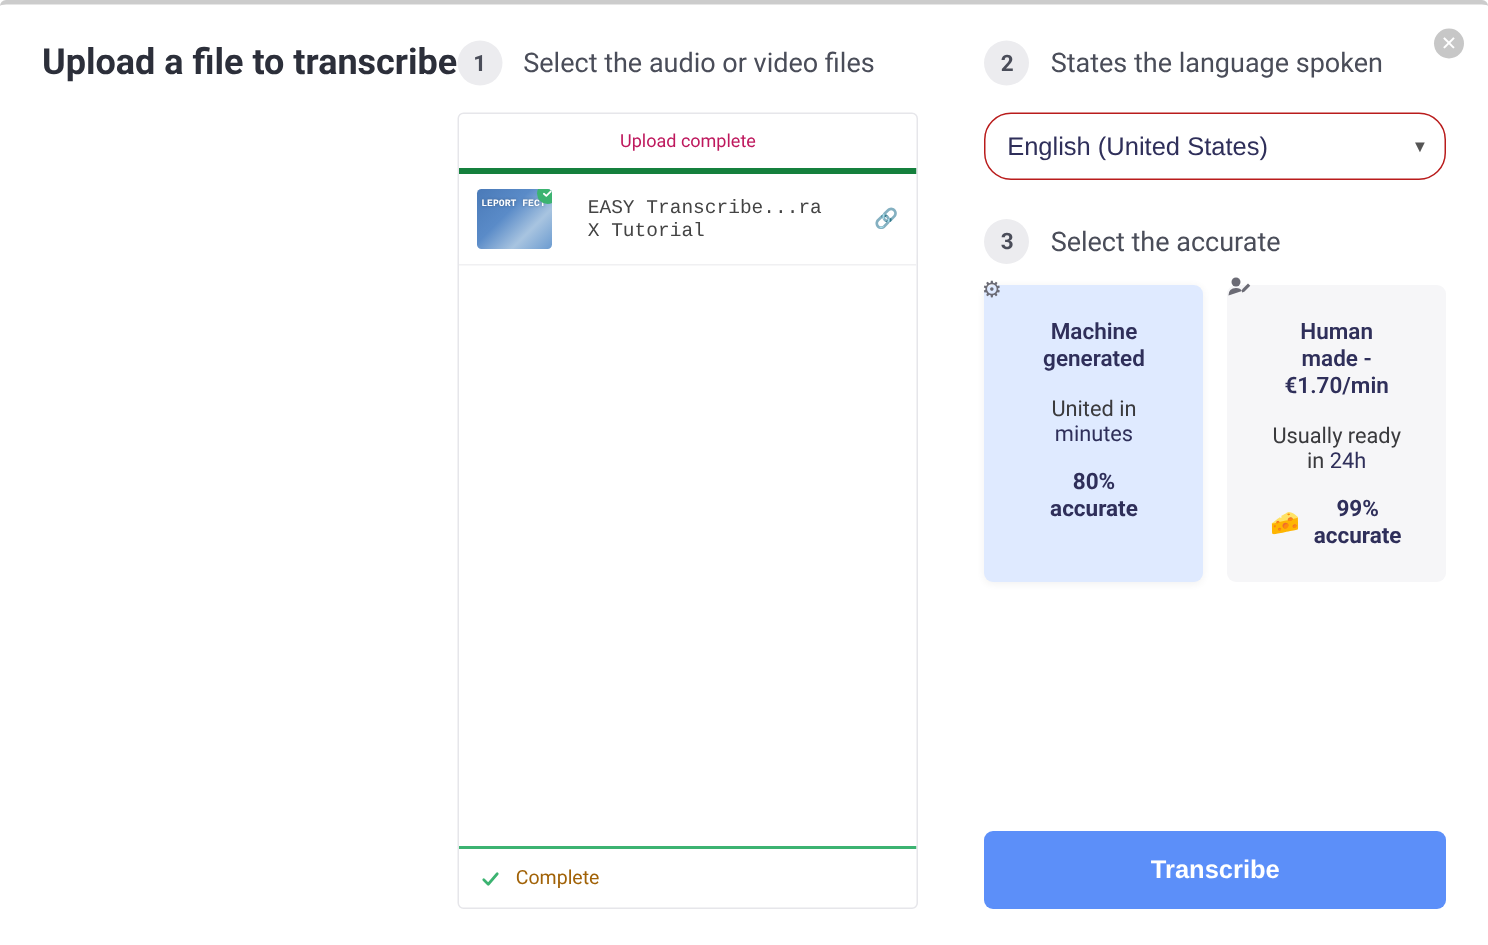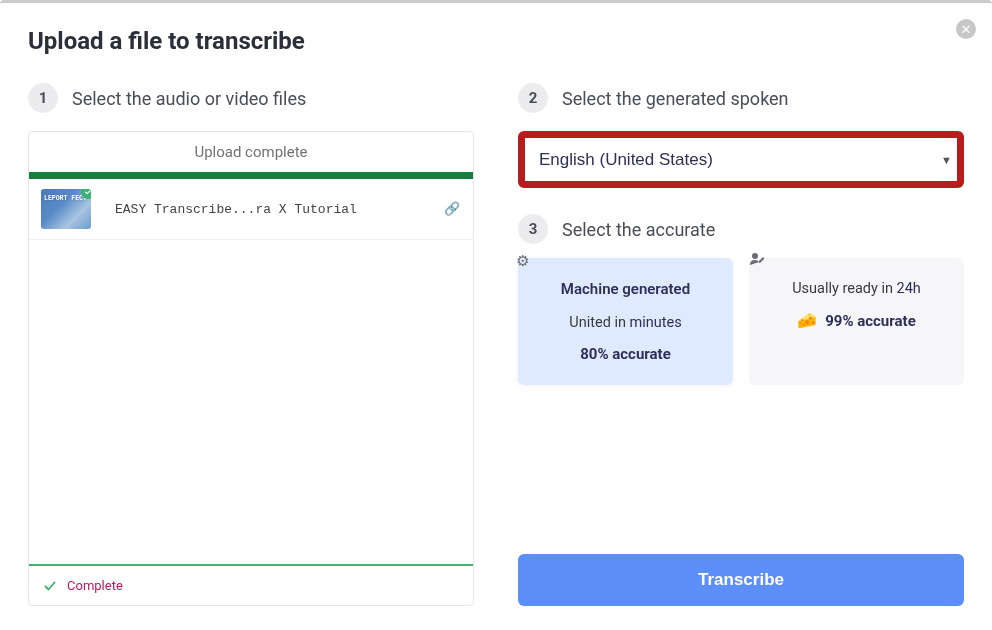--- a/index.html
+++ b/index.html
@@ -25,21 +25,21 @@
   align-items: center;
   justify-content: center;
   cursor: pointer;
   color: #fff;
   font-size: 13px;
   line-height: 1;
 }
 .container {
   padding: 24px 28px;
   display: flex;
-  flex-direction: column;
+  flex-direction: row;
   height: 100%;
 }
 .page-title {
   font-size: 24px;
   font-weight: 700;
   color: #2c2f3a;
   margin-bottom: 28px;
 }
 .columns {
   display: flex;
@@ -73,24 +73,24 @@
 .upload-box {
   border: 1px solid #e6e6ea;
   border-radius: 4px;
   flex: 1;
   display: flex;
   flex-direction: column;
   overflow: hidden;
 }
 .upload-header {
   text-align: center;
-  font-size: 15px;
-  color: #737373;
+  font-size: 12px;
+  color: #be185d;
   padding: 11px 0;
-  border-bottom: 7px solid #15803d;
+  border-bottom: 4px solid #15803d;
 }
 .file-row {
   display: flex;
   align-items: center;
   gap: 24px;
   padding: 10px 12px;
   border-bottom: 1px solid #f0f0f2;
   font-family: Liberation Mono, monospace;
 }
 .thumb {
@@ -134,29 +134,29 @@
   font-size: 13px;
 }
 .upload-spacer { flex: 1; }
 .progress-bar { height: 2px; background: #3cb371; width: 100%; }
 .complete-row {
   display: flex;
   align-items: center;
   gap: 10px;
   padding: 12px 14px;
   font-size: 13px;
-  color: #be185d;
+  color: #a16207;
 }
 .complete-row svg { width: 14px; height: 14px; }
 .lang-select {
   width: 100%;
   padding: 12px 14px;
   font-size: 17px;
-  border: 7px solid #b91c1c;
-  border-radius: 6px;
+  border: 1px solid #b91c1c;
+  border-radius: 18px;
   background: #fff;
   color: #2f2f5a;
   appearance: none;
   -webkit-appearance: none;
   cursor: pointer;
 }
 .select-wrap { position: relative; margin-bottom: 26px; }
 .select-arrow {
   position: absolute;
   right: 12px;
@@ -275,21 +275,21 @@
               <path d="M2.5 7.5 L5.5 10.5 L11.5 3.5" stroke="#3cb371" stroke-width="1.8" fill="none" stroke-linecap="round" stroke-linejoin="round"></path>
             </svg>
           <span>Complete</span>
         </div>
       </div>
     </div>
 
     <div class="col">
       <div class="step-header">
         <div class="step-badge">2</div>
-        <div class="step-title">Select the generated spoken</div>
+        <div class="step-title">States the language spoken</div>
       </div>
 
       <div class="select-wrap">
         <select class="lang-select">
           <option>English (United States)</option>
         </select>
         <span class="select-arrow">▼</span>
       </div>
 
       <div class="step-header step3-header">
@@ -309,20 +309,21 @@
 
         <div class="service-card selected">
           <div class="card-title">Machine generated</div>
           <div class="card-line">
             <span>United in </span><strong>minutes</strong>
           </div>
           <div class="card-accuracy">80% accurate</div>
         </div>
 
         <div class="service-card">
+          <div class="card-title">Human made - €1.70/min</div>
           <div class="card-line">
             <span>Usually ready in </span><strong>24h</strong>
           </div>
           <div class="card-accuracy">
             <span class="cheese-icon">🧀</span>
             <span>99% accurate</span>
           </div>
         </div>
       </div>
 

